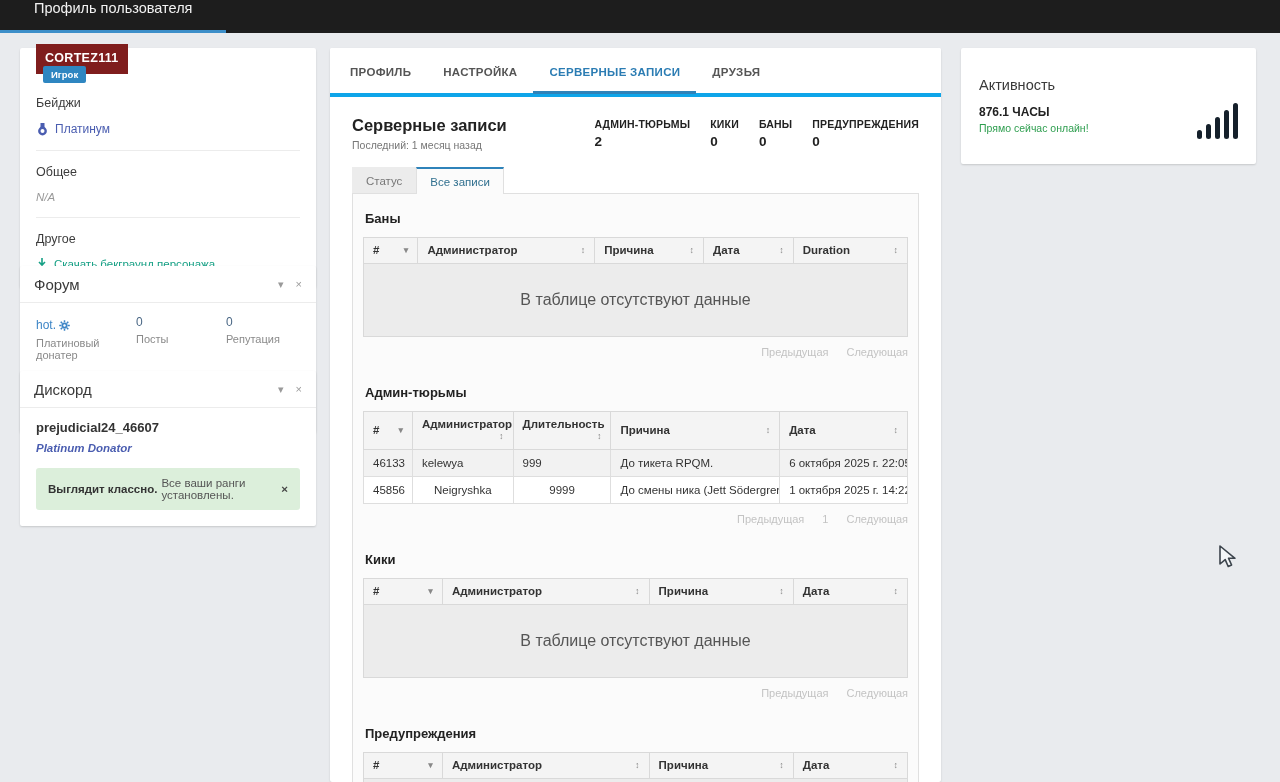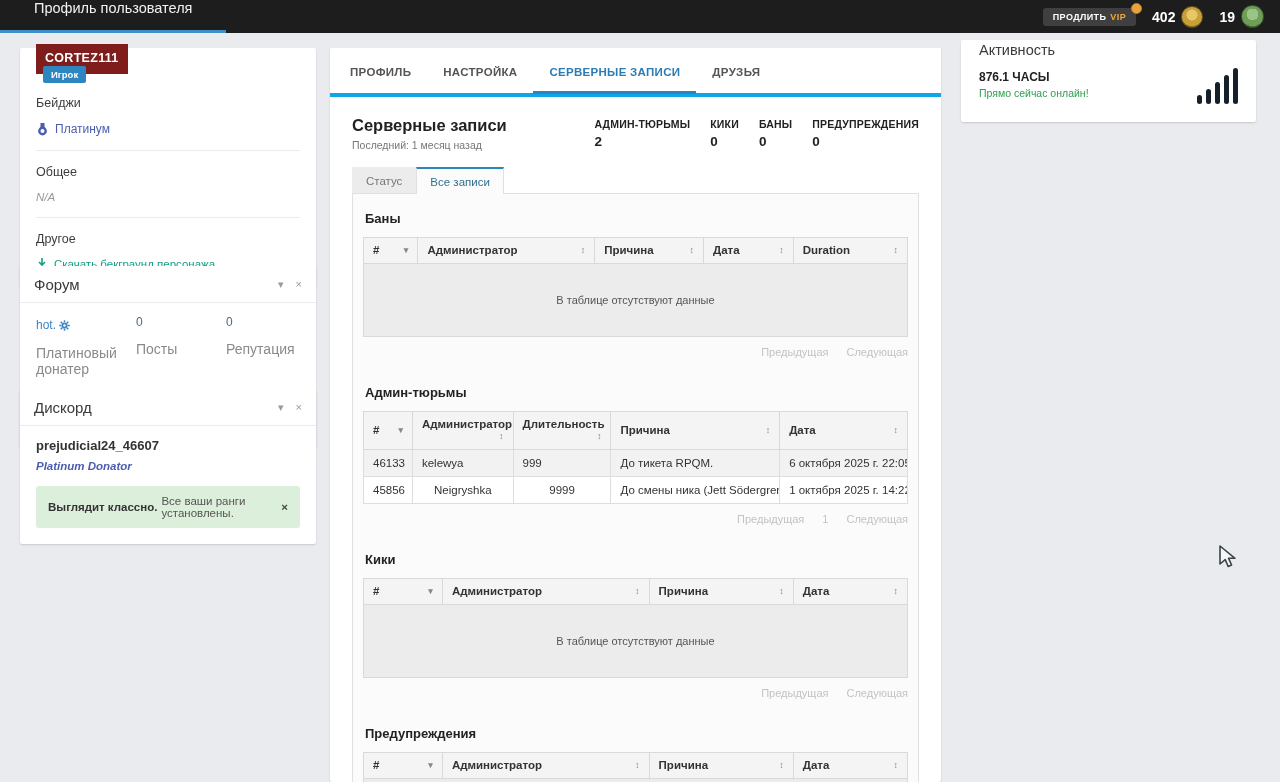--- a/index.html
+++ b/index.html
@@ -62,33 +62,33 @@
     padding:3px 8px; border-radius:2px;
   }
   .side-label { font-size:12.5px; color:#3c3c3c; margin-bottom:12px; }
   .side-link { display:flex; align-items:center; gap:6px; font-size:12px; color:#4a5db0; cursor:pointer; }
   .side-link svg { flex:0 0 auto; }
   .divider { border-top:1px solid #ececec; margin:14px 0; }
   .na { font-size:11.5px; color:#999; font-style:italic; }
   .teal-link { display:flex; align-items:center; gap:6px; font-size:11.5px; color:#16a085; cursor:pointer; }
 
   .forum-card { position:absolute; left:20px; top:266px; width:296px; }
-  .discord-card { position:absolute; left:20px; top:389px; width:296px; }
+  .discord-card { position:absolute; left:20px; top:371px; width:296px; }
   .card-head {
     display:flex; align-items:center; padding:10px 14px 9px;
     border-bottom:1px solid #ececec;
   }
   .card-head .card-title { font-size:15px; color:#3a3a3a; }
   .card-head .head-tools { margin-left:auto; display:flex; gap:12px; color:#9a9a9a; font-size:11px; }
   .head-tools span { cursor:pointer; }
   .card-body { padding:12px 16px 16px; }
   .forum-stats { display:flex; margin-bottom:14px; }
   .fstat { min-width:0; }
   .fstat .fval { font-size:12px; color:#4a6785; }
-  .fstat .flabel { font-size:14px; color:#8a8a8a; margin-top:12px; }
+  .fstat .flabel { font-size:11px; color:#8a8a8a; margin-top:4px; }
   .fstat .link-blue { color:#3d85c6; display:inline-flex; align-items:center; gap:3px; cursor:pointer; }
   .fstat:nth-child(1){ width:100px; } .fstat:nth-child(2){ width:90px; }
   .alert-success {
     background:#dcefdb; border-radius:3px; padding:9px 12px;
     display:flex; align-items:center; font-size:11.5px; color:#555;
   }
   .alert-success b { color:#333; margin-right:4px; white-space:nowrap; }
   .alert-close { margin-left:auto; color:#444; font-weight:bold; cursor:pointer; padding-left:8px; }
   .discord-user { font-size:13px; font-weight:bold; color:#333; margin-bottom:7px; }
   .discord-rank { font-size:11.5px; font-weight:bold; color:#4a5db0; margin-bottom:14px; cursor:pointer;font-style:italic; }
@@ -126,62 +126,47 @@
   .section + .section .section-title { margin-top:27px; }
   table.rec { width:100%; border-collapse:collapse; font-size:11.5px; table-layout:fixed; }
   .rec th {
     background:#f4f4f4; border:1px solid #d9d9d9; padding:6px 9px;
     font-weight:bold; color:#333; text-align:left; cursor:pointer;
   }
   .rec th .sort { float:right; color:#888; font-size:9px; line-height:13px; }
   .rec td { border:1px solid #dedede; padding:7px 9px; color:#333; overflow:hidden; white-space:nowrap; }
   .rec td.empty-cell {
     background:#ececec; border:1px solid #d9d9d9; text-align:center;
-    padding:0; height:73px; color:#555; font-size:11px; cursor:default;
+    padding:0; height:73px; color:#555; font-size:16px; cursor:default;
   }
   .rec tr.odd td { background:#f2f2f2; }
   .rec tr.even td { background:#fff;text-align:center; }
   .pagination {
     display:flex; justify-content:flex-end; gap:18px;
     margin-top:9px; font-size:11px; color:#c3c3c3;
   }
   .pagination span { cursor:default; }
 
   
-  .activity-card { position:absolute; left:961px; top:40px; width:295px; height:82px; padding:2px 18px; }
+  .activity-card { position:absolute; left:961px; top:48px; width:295px; height:116px; padding:29px 18px; }
   .activity-inner { display:flex; justify-content:space-between; }
   .act-title { font-size:14.5px; color:#3a3a3a; margin-bottom:12px; }
   .act-hours { font-size:12px; font-weight:bold; color:#222; }
   .act-online { font-size:10.5px; color:#2e9e4f; margin-top:3px; }
   .signal-bars { display:flex; align-items:flex-end; gap:4px; margin-top:26px; }
   .signal-bars i { display:block; width:5px; background:#15202b; border-radius:2.5px; }
 
   .cursor { position:absolute; left:1219px; top:545px; z-index:99; }
 </style>
 </head>
 <body>
 
 <div class="topbar">
   <div class="topbar-tab">
     <span>Профиль пользователя</span>
-  </div>
-  <div class="topbar-right">
-    <div class="vip-btn">
-      <span>ПРОДЛИТЬ</span>
-      <span class="vip-word">VIP</span>
-      <span class="vip-badge"></span>
-    </div>
-    <div class="currency">
-      <span>402</span>
-      <span class="coin-gold"></span>
-    </div>
-    <div class="currency">
-      <span>19</span>
-      <span class="coin-green"></span>
-    </div>
   </div>
 </div>
 
 <div class="card profile-card">
   <div class="name-box">
     <span class="username">CORTEZ111</span>
     <span class="role-badge">Игрок</span>
   </div>
   <div class="side-label">Бейджи</div>
   <div class="side-link">

